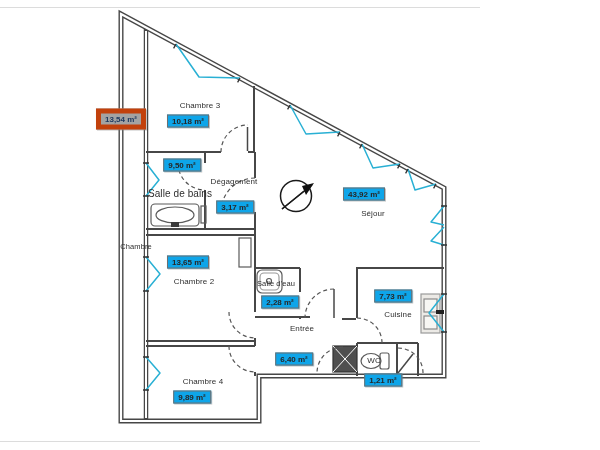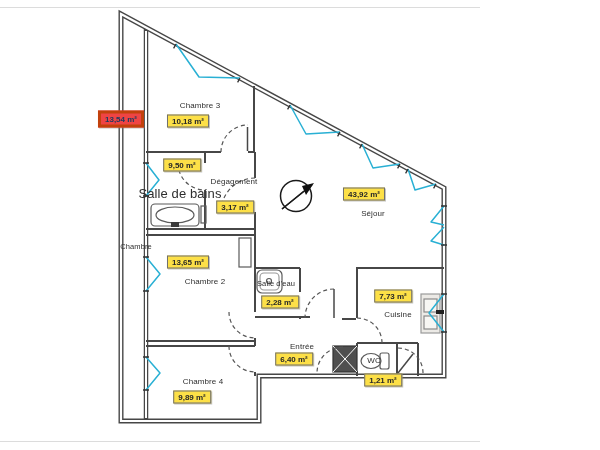--- a/index.html
+++ b/index.html
@@ -4,29 +4,29 @@
 <style>
   html,body{margin:0;padding:0;background:#ffffff;}
   #stage{position:relative;width:480px;height:450px;background:#ffffff;overflow:hidden;
          font-family:"Liberation Sans", sans-serif;}
   .hline{position:absolute;left:0;width:600px;height:1px;background:#dcdcdc;}
   #hline-top{top:7px;} #hline-bottom{top:441px;}
   #plan-svg{position:absolute;left:0;top:0;}
   .room-name{position:absolute;transform:translate(-50%,-50%);font-size:8px;color:#2e2e2e;
              white-space:nowrap;letter-spacing:0.1px;}
   .area-box{position:absolute;transform:translate(-50%,-50%);font-size:8px;font-weight:bold;
-            color:#272727;background:#fde047;border:1px solid #6f6f6f;
+            color:#272727;background:#0ea5e9;border:1px solid #6f6f6f;
             box-shadow:1px 1px 0 rgba(120,120,120,.45);padding:1px 4px;white-space:nowrap;}
-  .area-box.blue{background:#ef4444;border:3px solid #c2410c;color:#1f3a60;}
+  .area-box.blue{background:#a3a3a3;border:5px solid #c2410c;color:#1f3a60;}
   
-  #name-ch3{left:200px;top:105px} #name-sdb{left:180px;top:193px;font-size:13px}
+  #name-ch3{left:200px;top:105px} #name-sdb{left:180px;top:193px;font-size:10px}
   #name-deg{left:234px;top:181px} #name-sej{left:373px;top:213px}
   #name-balcon{left:136px;top:246px;font-size:7.5px}
-  #name-ch2{left:205px;top:281px} #name-sde{left:276px;top:283px;font-size:7.5px}
-  #name-cuisine{left:398px;top:314px} #name-entree{left:302px;top:346px}
+  #name-ch2{left:194px;top:281px} #name-sde{left:276px;top:283px;font-size:7.5px}
+  #name-cuisine{left:398px;top:314px} #name-entree{left:302px;top:328px}
   #name-wc{left:374px;top:360px} #name-ch1{left:203px;top:381px}
   
   #area-ch3{left:188px;top:121px} #area-sdb{left:182px;top:165px}
   #area-deg{left:235px;top:207px} #area-sej{left:364px;top:194px}
   #area-balcon{left:121px;top:119px}
   #area-ch2{left:188px;top:262px} #area-sde{left:280px;top:302px}
   #area-cuisine{left:393px;top:296px} #area-entree{left:294px;top:359px}
   #area-wc{left:383px;top:380px} #area-ch1{left:192px;top:397px}
 </style>
 </head>

